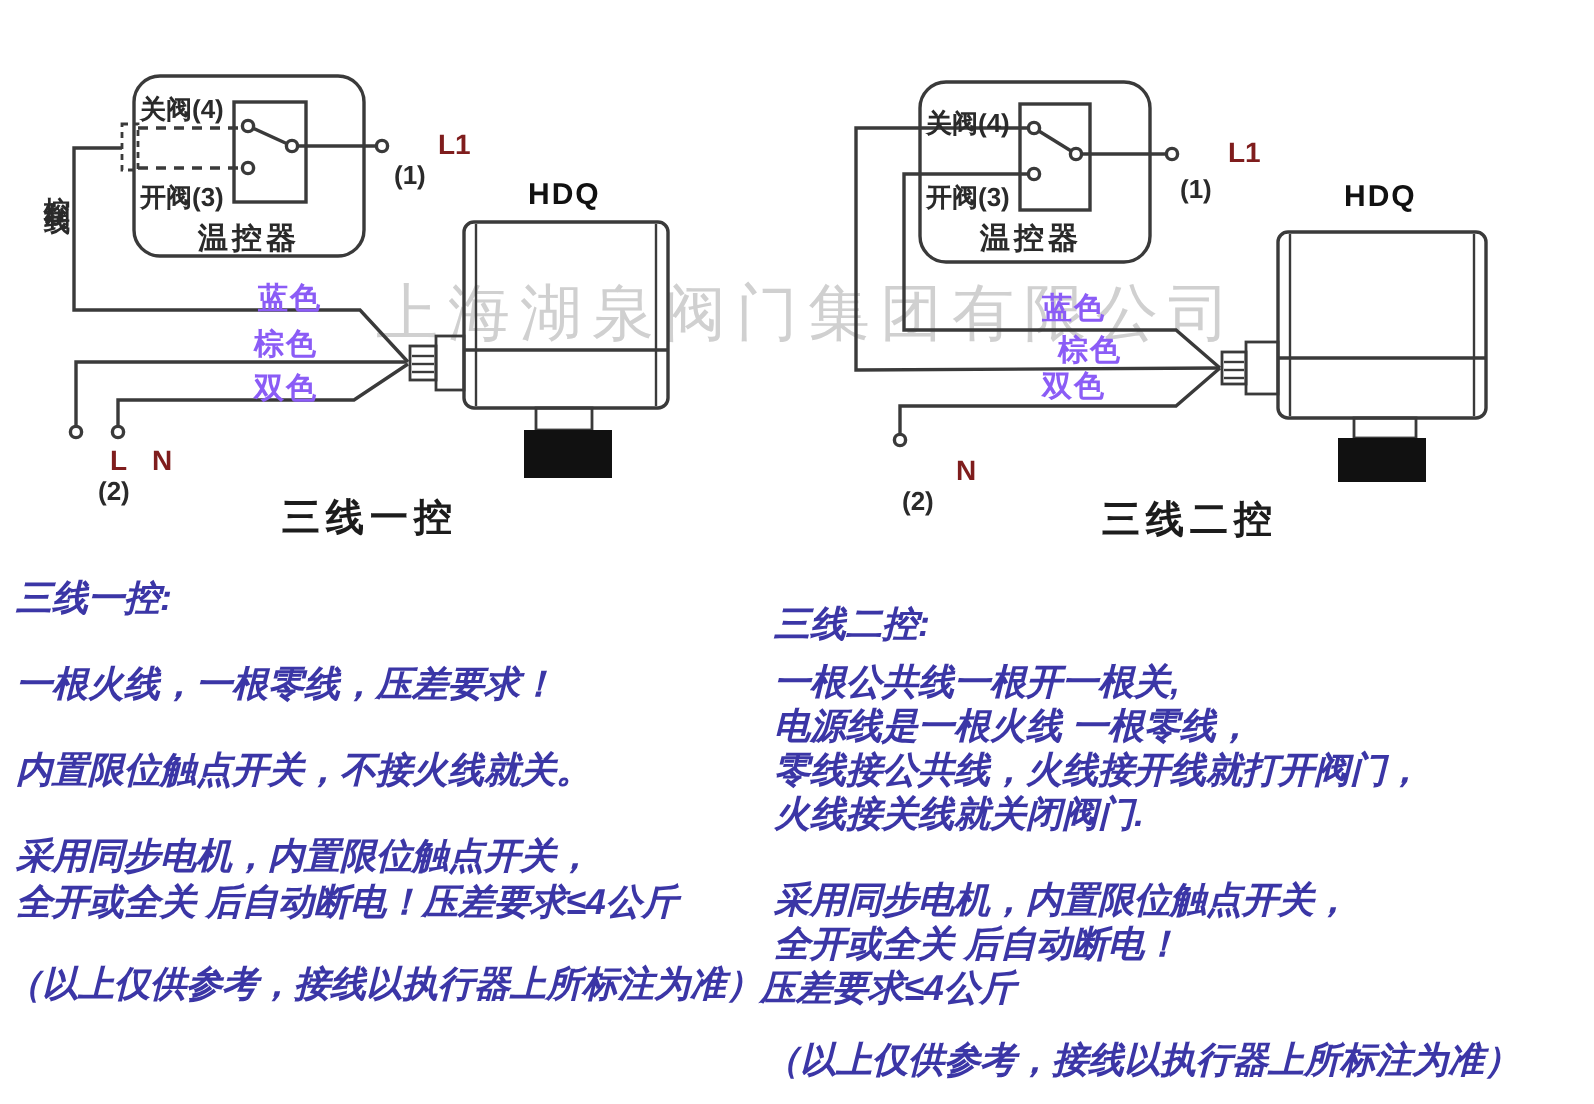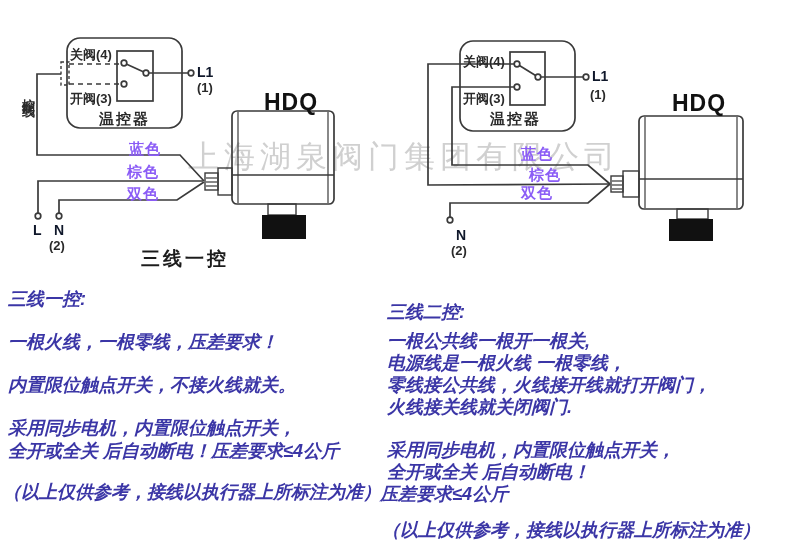--- a/index.html
+++ b/index.html
@@ -11,24 +11,24 @@
   #stage{
     position:relative;
     width:797px;height:552px;
     background:#ffffff;
     overflow:hidden;
     font-family:"Liberation Sans","DejaVu Sans",sans-serif;
   }
   .abs{position:absolute;white-space:nowrap;}
   .dlabel{color:#2a2a2a;font-weight:700;font-size:13px;}
   .small{color:#2a2a2a;font-weight:700;font-size:13px;}
-  .term{color:#0f172a;font-weight:700;font-size:14px;}
+  .term{color:#7f1d1d;font-weight:700;font-size:14px;margin-left:22px;}
   .wire-label{color:#8b5cf6;font-weight:700;font-size:15px;letter-spacing:1px;}
   .thermo-label{color:#2a2a2a;font-weight:700;font-size:15px;letter-spacing:2px;}
-  .model{color:#111;font-weight:700;font-size:23px;letter-spacing:1px;}
+  .model{color:#111;font-weight:700;font-size:15px;letter-spacing:1px;}
   .caption{color:#1c1c1c;font-weight:700;font-size:19px;letter-spacing:3px;}
   .vert{
     writing-mode:vertical-lr;text-orientation:upright;
     color:#2a2a2a;font-weight:700;font-size:13px;letter-spacing:3px;
   }
   .watermark{
     color:var(--watermark);
     font-size:31px;letter-spacing:5px;font-weight:400;
   }
   .note{
@@ -137,20 +137,21 @@
   <div class="abs dlabel" style="left:463px;top:90px;">开阀(3)</div>
   <div class="abs thermo-label" style="left:490px;top:110px;">温控器</div>
   <div class="abs term" style="left:592px;top:68px;">L1</div>
   <div class="abs small" style="left:590px;top:87px;">(1)</div>
   <div class="abs wire-label" style="left:521px;top:145px;">蓝色</div>
   <div class="abs wire-label" style="left:529px;top:166px;">棕色</div>
   <div class="abs wire-label" style="left:521px;top:184px;">双色</div>
   <div class="abs term" style="left:456px;top:227px;">N</div>
   <div class="abs small" style="left:451px;top:243px;">(2)</div>
   <div class="abs model" style="left:672px;top:90px;">HDQ</div>
+  <div class="abs caption" style="left:551px;top:247px;">三线二控</div>
 
   <div>
     <div class="abs note" style="left:8px;top:287px;">三线一控:</div>
     <div class="abs note" style="left:8px;top:330px;">一根火线，一根零线，压差要求！</div>
     <div class="abs note" style="left:8px;top:373px;">内置限位触点开关，不接火线就关。</div>
     <div class="abs note" style="left:8px;top:416px;">采用同步电机，内置限位触点开关，</div>
     <div class="abs note" style="left:8px;top:439px;">全开或全关  后自动断电！压差要求≤4公斤</div>
     <div class="abs note" style="left:3px;top:480px;">（以上仅供参考，接线以执行器上所标注为准）</div>
   </div>
 

